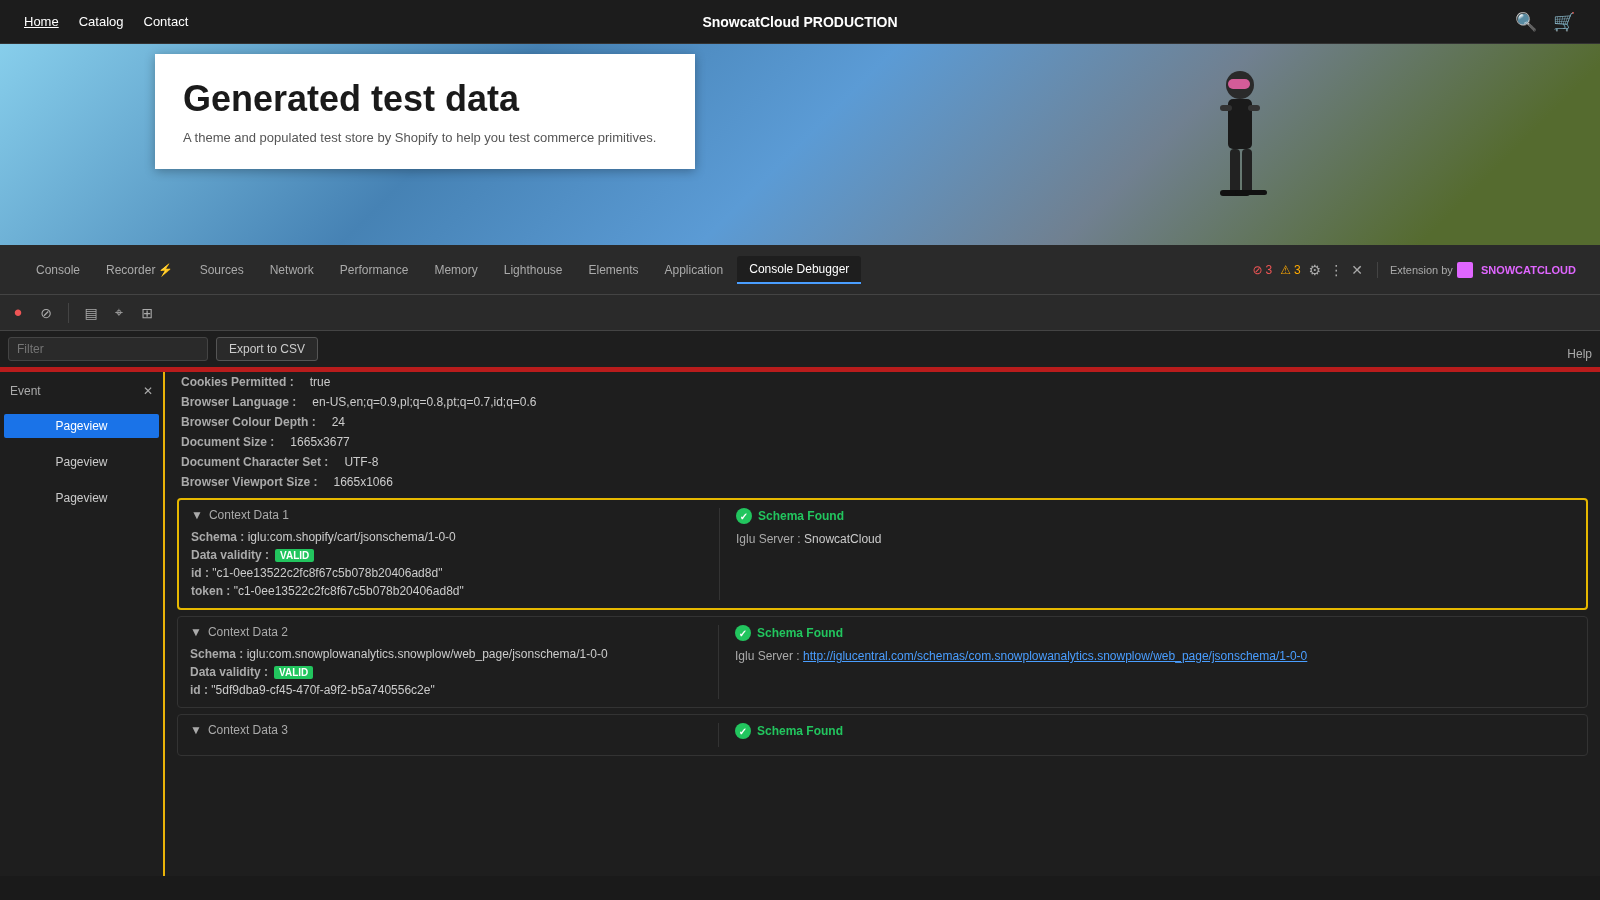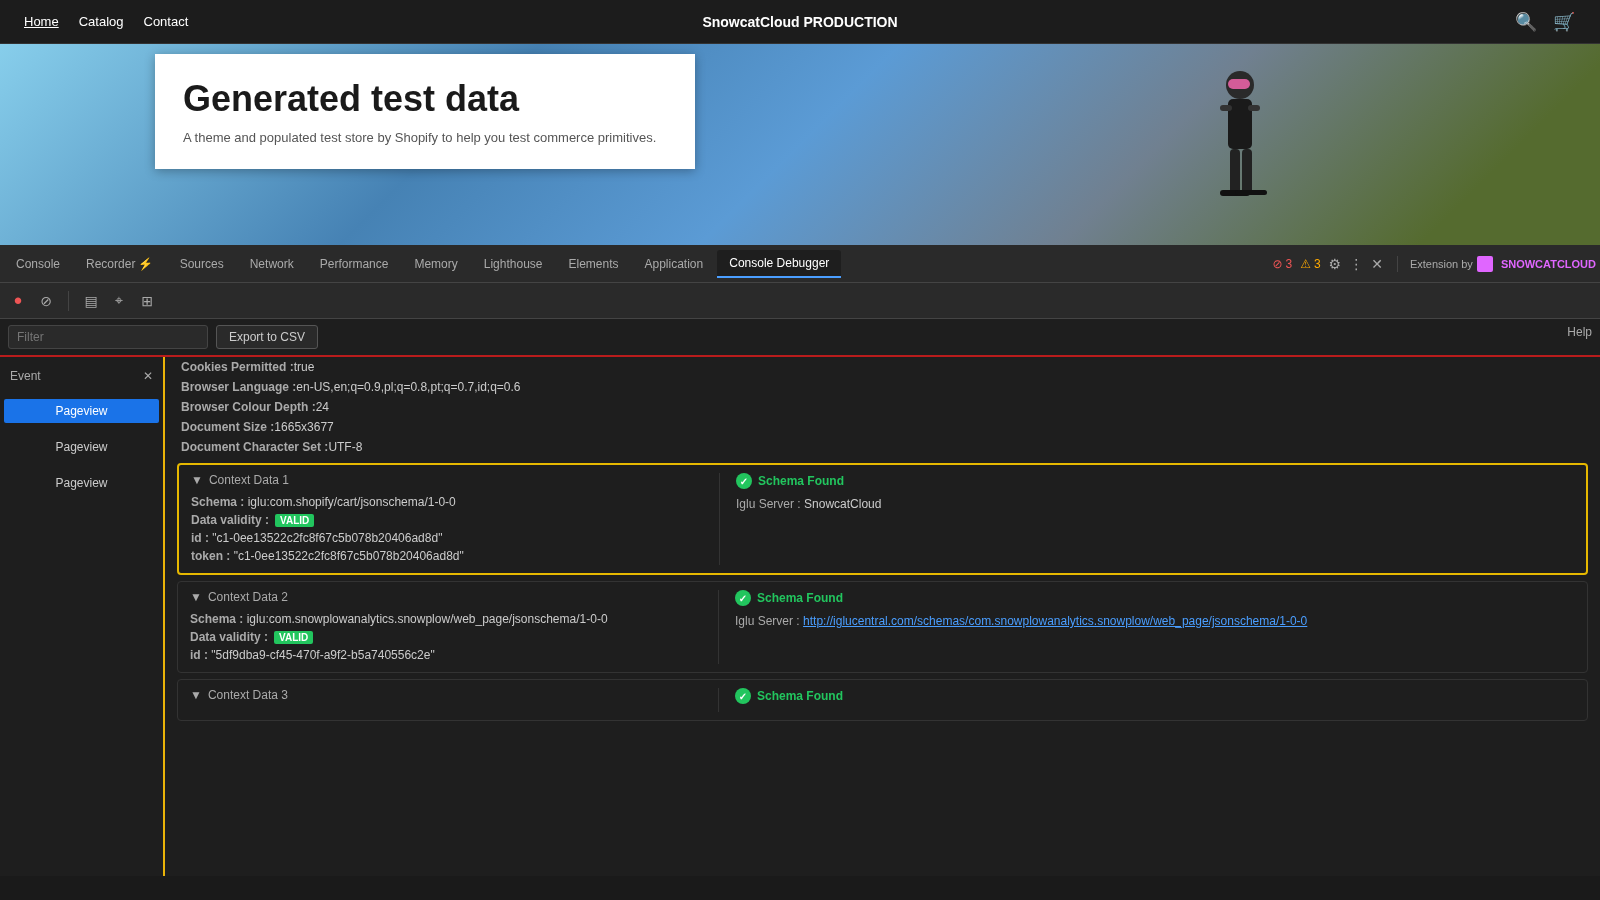--- a/index.html
+++ b/index.html
@@ -87,23 +87,23 @@
       flex-direction: column;
       height: 631px;
       background: #1e1e1e;
     }
 
     
     .devtools-tabs {
       display: flex;
       align-items: center;
       background: #2a2a2a;
-      height: 38px;
+      height: 50px;
       border-bottom: 1px solid #444;
-      padding: 0 4px;
+      padding: 0 24px;
       gap: 2px;
     }
     .devtools-tab {
       padding: 6px 12px;
       font-size: 12px;
       color: #aaa;
       cursor: pointer;
       border-radius: 3px 3px 0 0;
       white-space: nowrap;
     }
@@ -155,25 +155,25 @@
       cursor: pointer;
       font-size: 14px;
       border-radius: 3px;
     }
     .toolbar-icon.red { color: #e55; }
     .toolbar-sep { width: 1px; height: 20px; background: #444; margin: 0 4px; }
 
     
     .filter-bar {
       display: flex;
-      align-items: flex-start;
+      align-items: flex-end;
       background: #1e1e1e;
       padding: 6px 8px;
       gap: 8px;
-      border-bottom: 2px solid #b91c1c;
+      border-bottom: 5px solid #b91c1c;
     }
     .filter-input {
       background: #2a2a2a;
       border: 1px solid #444;
       color: #ccc;
       padding: 4px 8px;
       font-size: 12px;
       width: 200px;
       border-radius: 3px;
       outline: none;
@@ -233,21 +233,21 @@
       overflow-y: auto;
       background: #1e1e1e;
       font-size: 12px;
       color: #ccc;
     }
 
     .detail-row {
       padding: 3px 16px;
       display: flex;
       align-items: baseline;
-      gap: 0;
+      gap: 16px;
       font-size: 12px;
     }
     .detail-label {
       color: #aaa;
       font-weight: 600;
       white-space: nowrap;
     }
     .detail-value {
       color: #ccc;
     }
@@ -462,20 +462,24 @@
         <span class="detail-value">24</span>
       </div>
       <div class="detail-row">
         <span class="detail-label">Document Size :</span>
         <span class="detail-value">1665x3677</span>
       </div>
       <div class="detail-row">
         <span class="detail-label">Document Character Set :</span>
         <span class="detail-value">UTF-8</span>
       </div>
+      <div class="detail-row">
+        <span class="detail-label">Browser Viewport Size :</span>
+        <span class="detail-value">1665x1066</span>
+      </div>
 
       <div class="context-section" style="border:2px solid #e6b800;">
         <div class="context-left">
           <div class="context-header">
             <span>▼</span>
             <span>Context Data 1</span>
           </div>
           <div class="context-field">
             <span class="field-label">Schema :</span>
             <span>iglu:com.shopify/cart/jsonschema/1-0-0</span>

